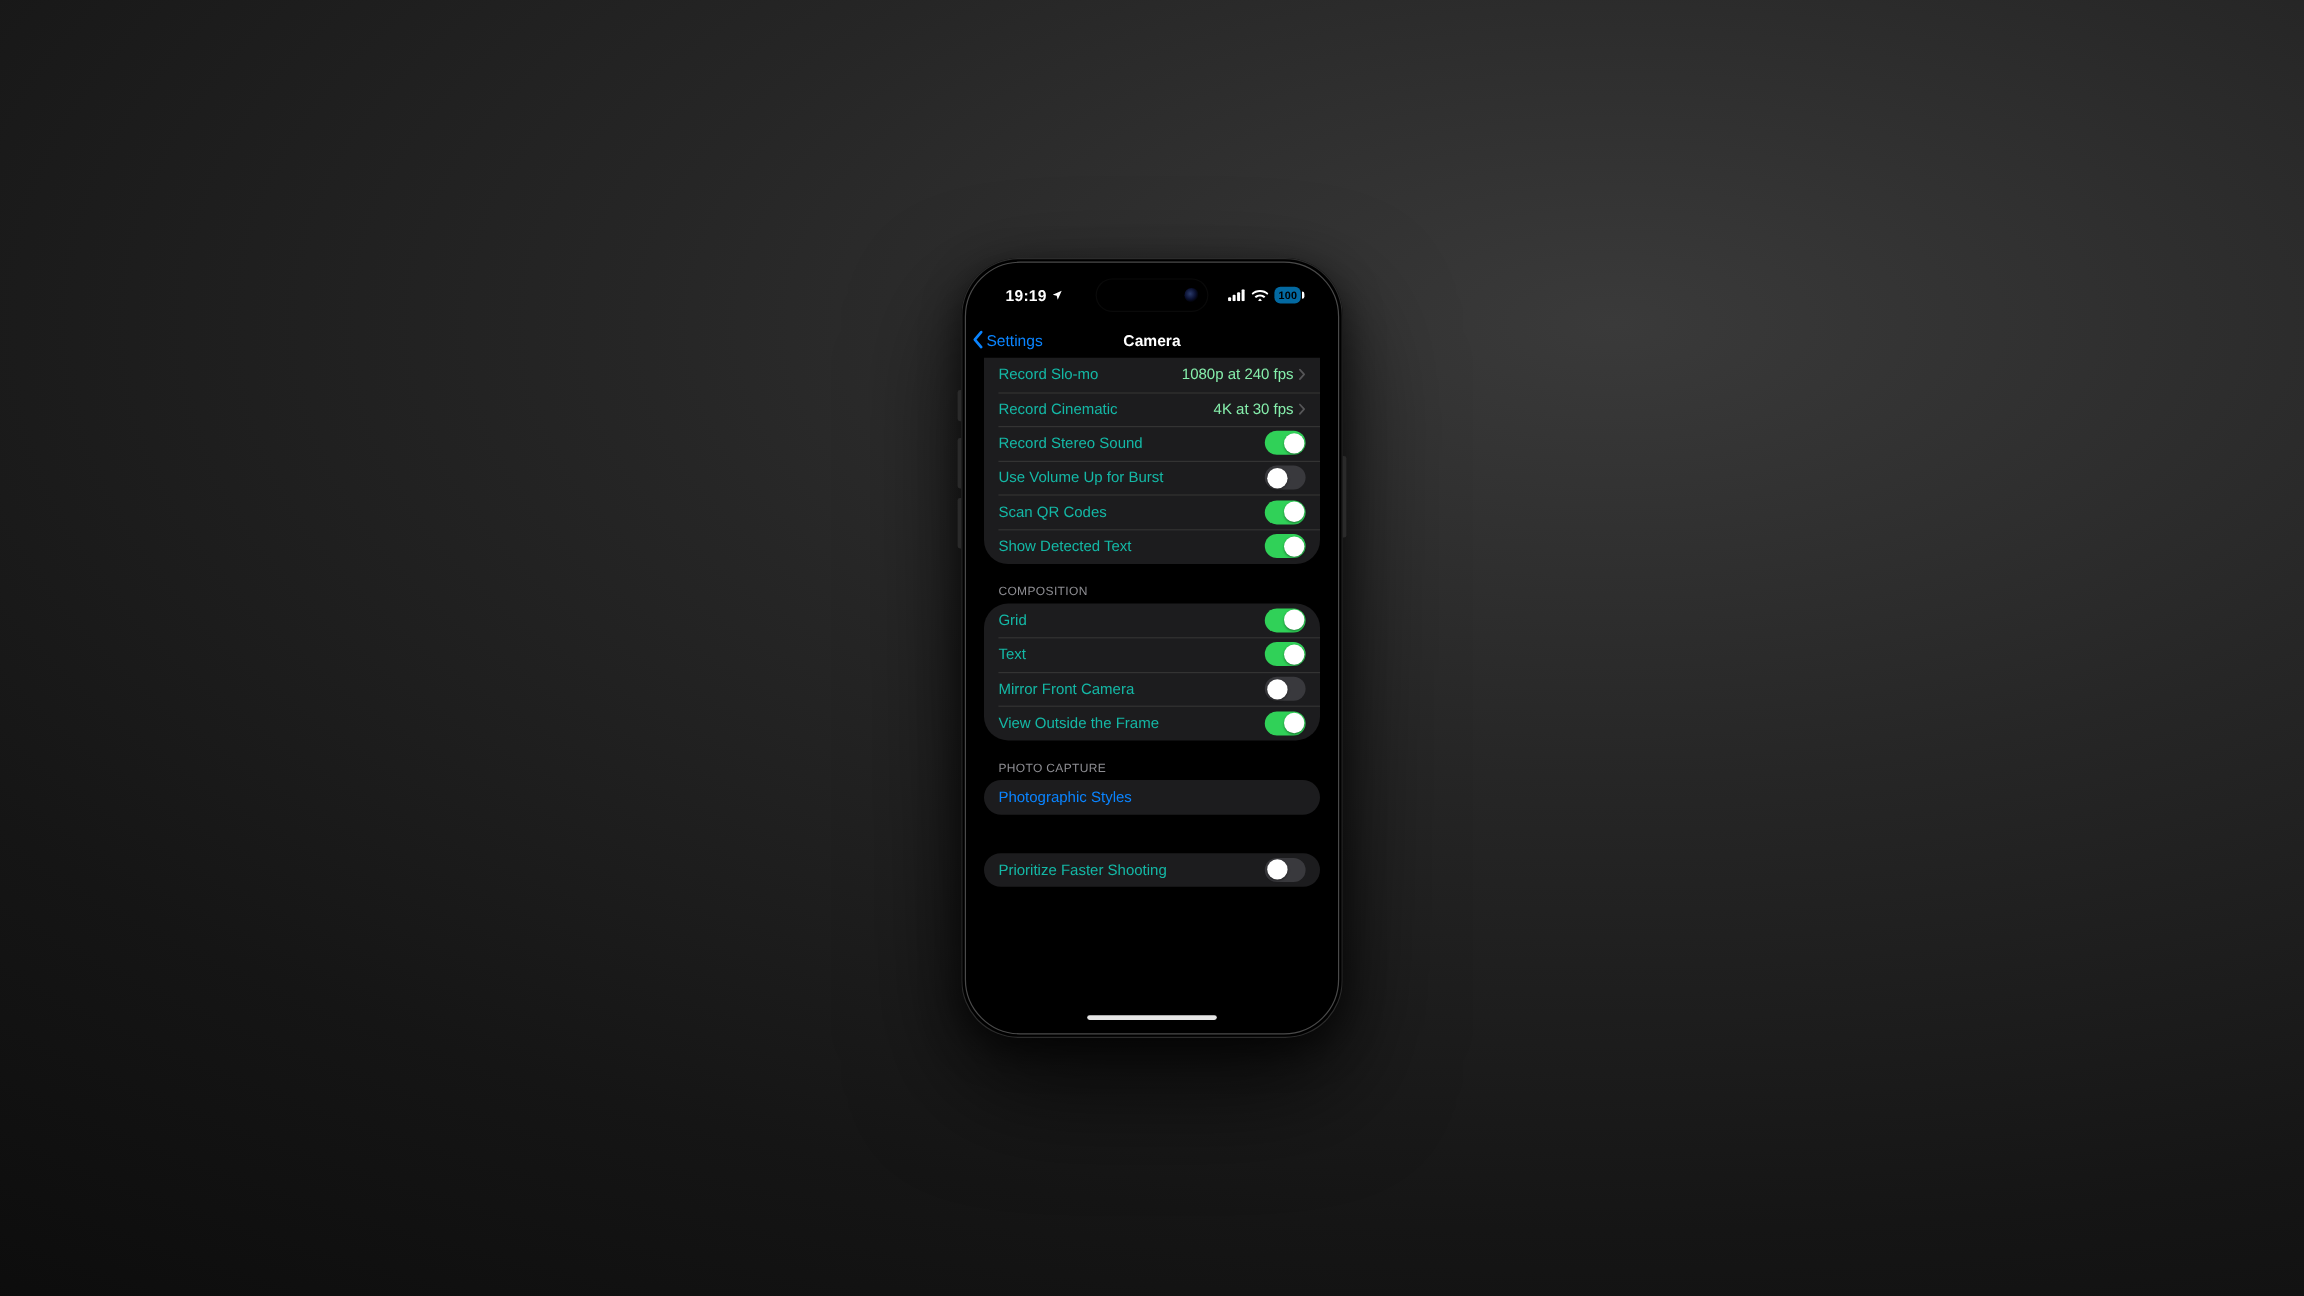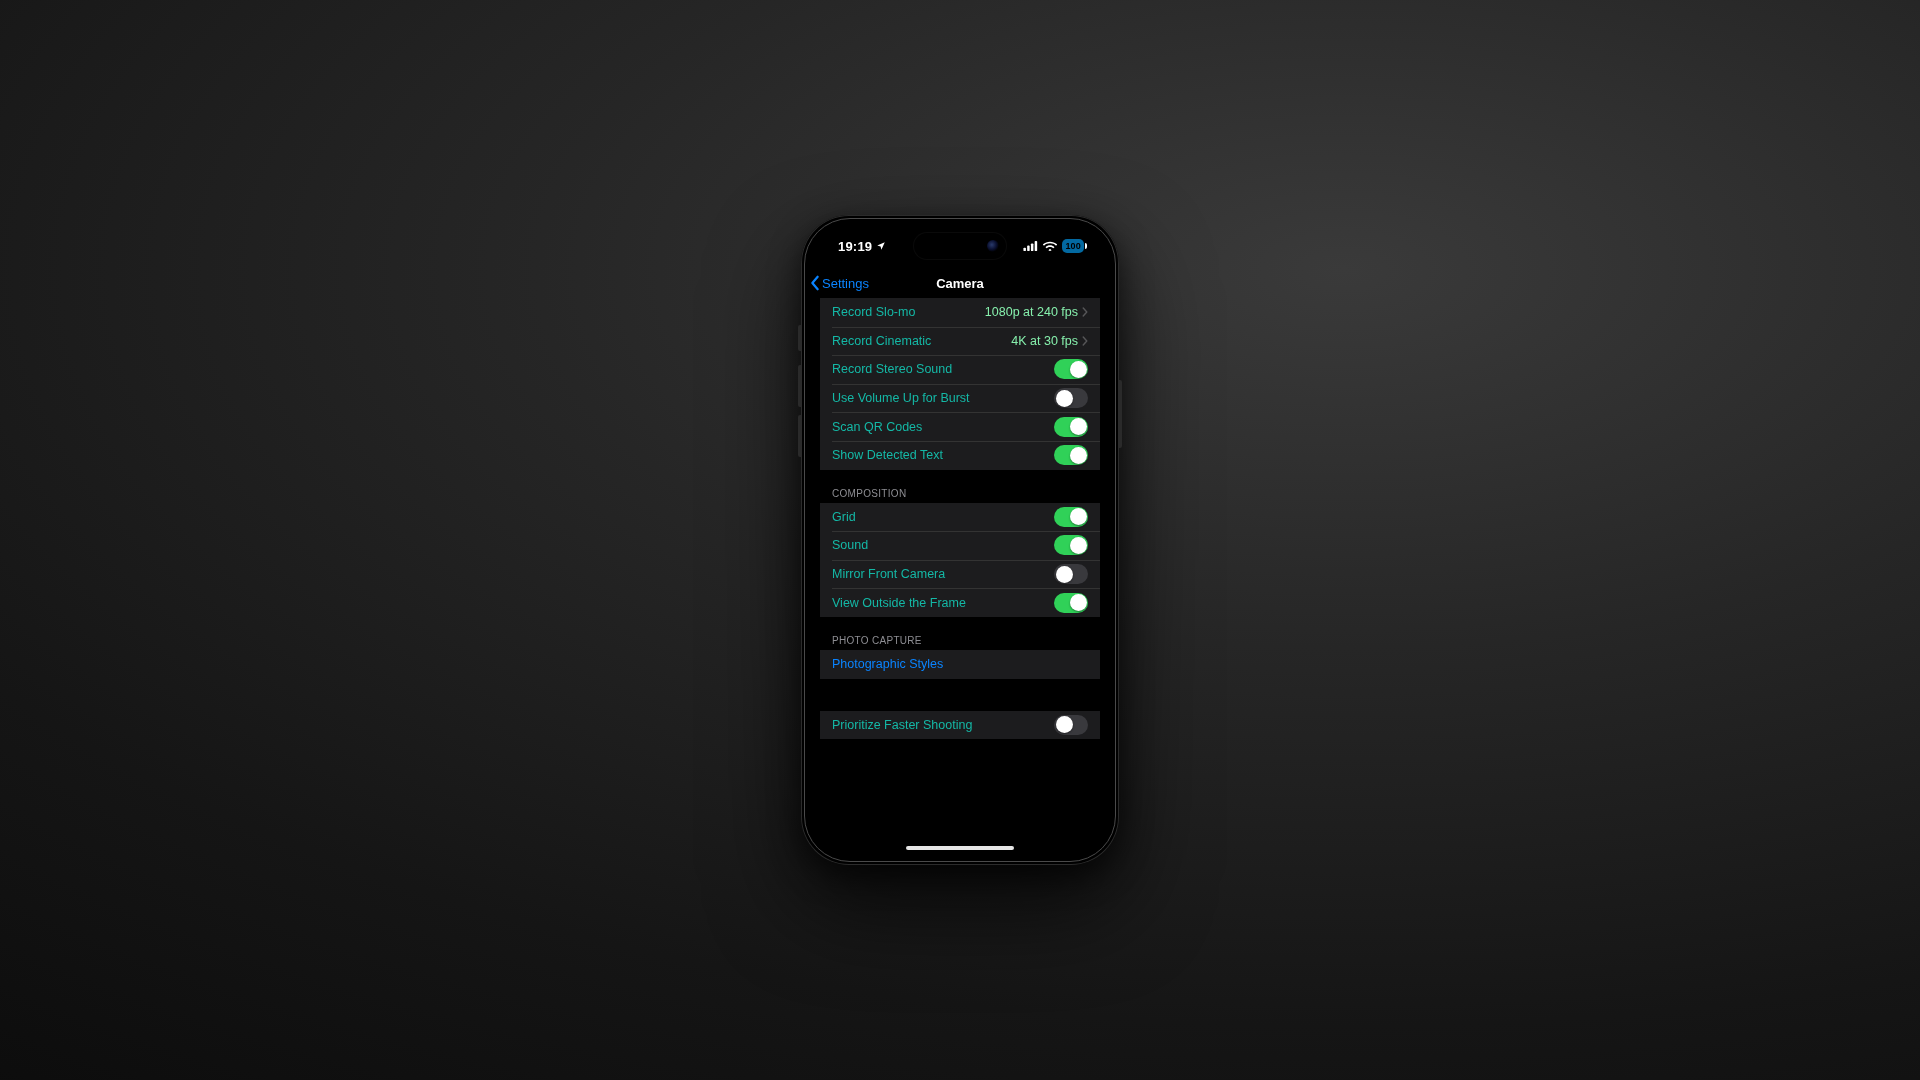--- a/index.html
+++ b/index.html
@@ -22,21 +22,21 @@
     background:radial-gradient(circle at 40% 40%,#2a3a6a 0%,#0a1030 45%,#000 70%);}
   .status{position:absolute;top:0;left:0;right:0;height:44px;display:flex;align-items:center;
     justify-content:space-between;padding:0 26px 0 28px;font-size:13px;font-weight:600;z-index:4;letter-spacing:.2px;}
   .status .l{display:flex;align-items:center;gap:4px;}
   .status .r{display:flex;align-items:center;gap:5px;}
   .status svg{display:block;}
   .nav{position:absolute;top:44px;left:0;right:0;height:30px;display:flex;align-items:center;
     justify-content:center;font-size:13px;font-weight:600;z-index:4;}
   .nav .back{position:absolute;left:0;display:flex;align-items:center;gap:2px;color:#0a84ff;font-weight:400;}
   .content{position:absolute;top:74px;left:0;right:0;bottom:0;overflow:hidden;}
-  .group{margin:0 10px 18px;background:#1c1c1e;border-radius:0;overflow:hidden;}
+  .group{margin:0 10px 18px;background:#1c1c1e;border-radius:20px;overflow:hidden;}
   .group.first{border-top-left-radius:0;border-top-right-radius:0;margin-top:0;}
   .row{display:flex;align-items:center;min-height:28.6px;padding:0 12px;position:relative;font-size:12.5px;}
   .row+.row::before{content:"";position:absolute;top:0;left:12px;right:0;height:.5px;background:#333;}
   .row .label{flex:1;color:#14b8a6;}
   .row .val{color:#86efac;font-size:12.5px;margin-right:4px;}
   .row.link .label{color:#0a84ff;}
   .chev{color:#565658;}
   .chev svg{width:6px;height:10px;display:block;}
   .hdr{font-size:10px;color:#8e8e93;text-transform:uppercase;padding:0 22px 4px;letter-spacing:.3px;}
   .ftr{font-size:10px;color:#8e8e93;padding:4px 22px 0;line-height:1.35;}
@@ -145,21 +145,21 @@
 
       <div class="hdr">Composition</div>
       <div class="group" id="g2">
           <div class="row">
             <span class="label">Grid</span>
             <div class="toggle on">
               <div class="knob"></div>
             </div>
           </div>
           <div class="row">
-            <span class="label">Sound</span>
+            <span class="label">Text</span>
             <div class="toggle on">
               <div class="knob"></div>
             </div>
           </div>
           <div class="row">
             <span class="label">Mirror Front Camera</span>
             <div class="toggle off">
               <div class="knob"></div>
             </div>
           </div>

